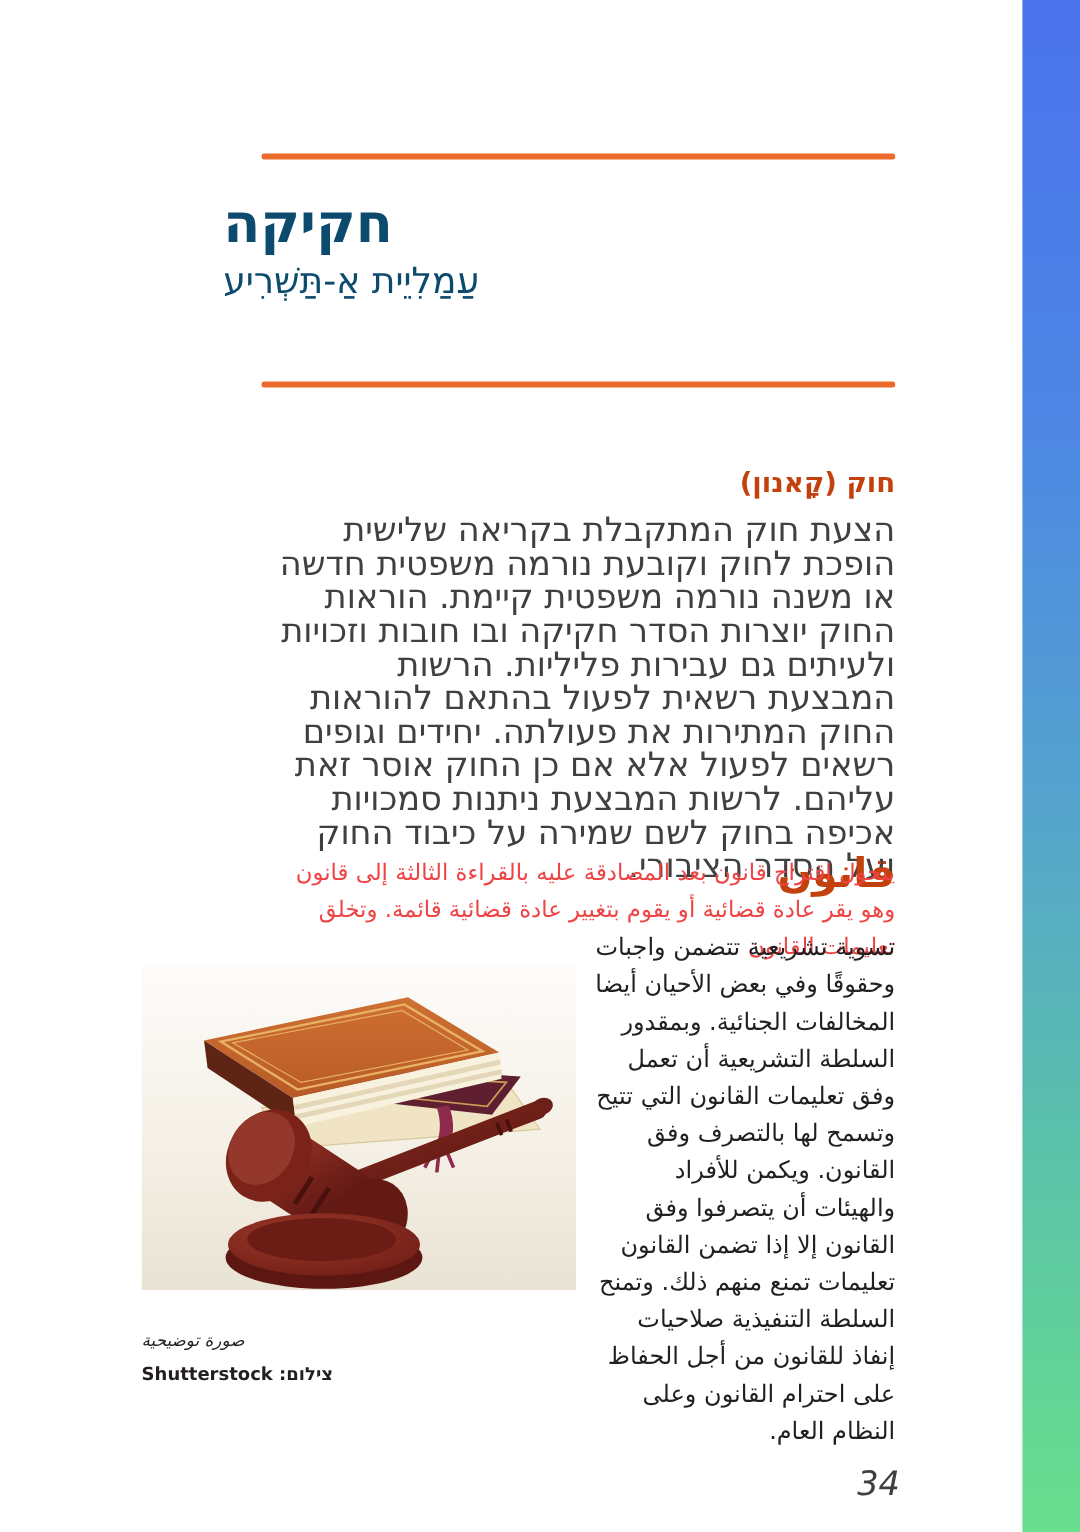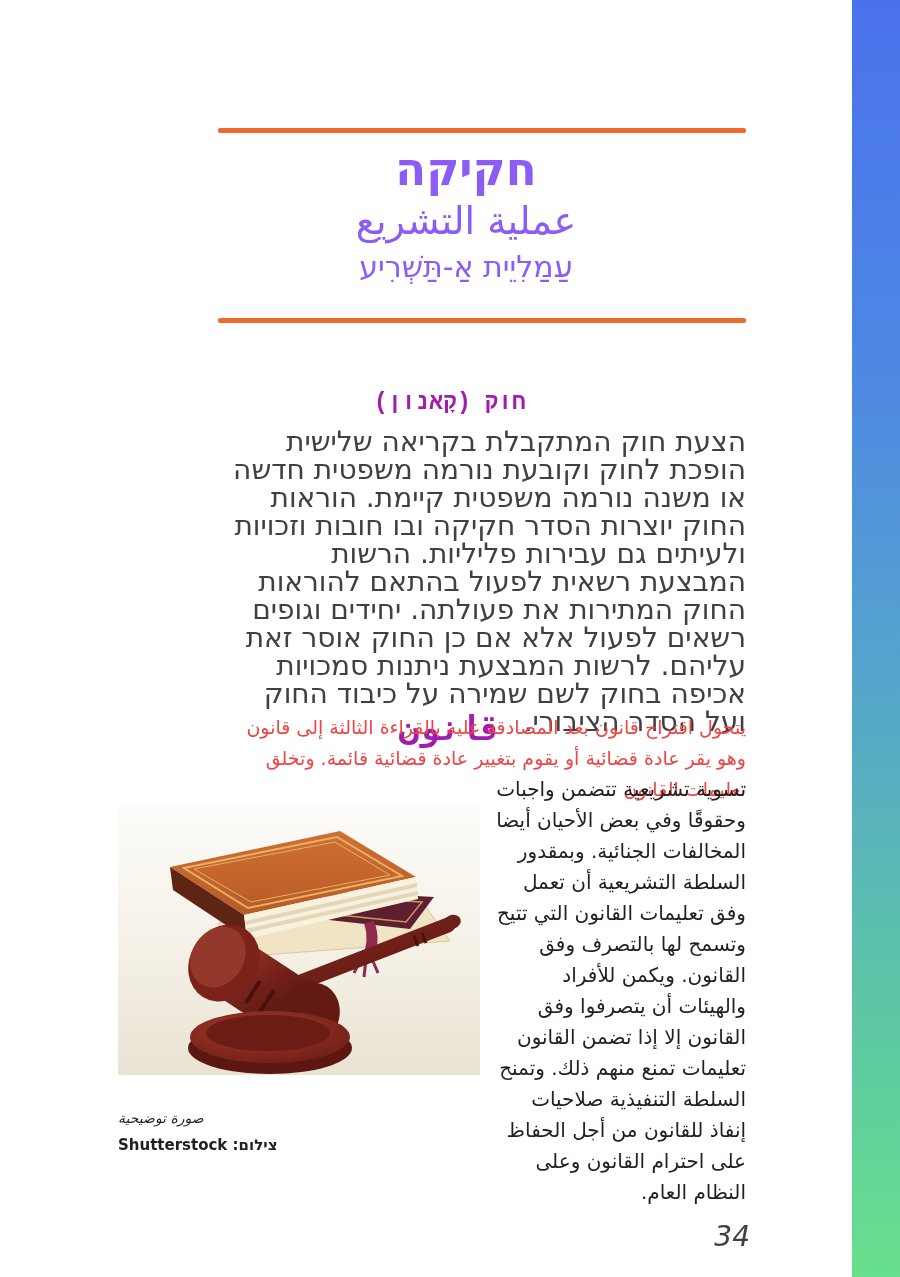--- a/index.html
+++ b/index.html
@@ -14,30 +14,30 @@
     position:absolute;top:0;right:0;width:48px;height:1277px;
     background:linear-gradient(180deg,#4a72ec 0%,#4d87e4 28%,#55a3ce 52%,#5bc3a8 76%,#68df8c 100%);
   }
   .rule{
     position:absolute;left:218px;width:528px;height:5px;
     background:#ed6a2d;border-radius:2px;
   }
   .rule-top{top:128px;}
   .rule-bottom{top:318px;}
   .title-block{
-    position:absolute;top:143px;right:154px;width:560px;
-    text-align:center;direction:rtl;color:#8b5cf6;
+    position:absolute;top:160px;right:154px;width:560px;
+    text-align:left;direction:rtl;color:#0c4a6e;
   }
   .title-he{font-size:45px;font-weight:600;line-height:1.2;}
   .title-ar{font-size:38px;font-weight:500;line-height:1.3;}
   .title-translit{font-size:30px;font-weight:500;line-height:1.4;}
   .section-heading{
     position:absolute;right:154px;width:592px;
-    text-align:center;direction:rtl;
-    color:#a21caf;font-weight:bold;font-family:Liberation Mono, monospace;
+    text-align:right;direction:rtl;
+    color:#c2410c;font-weight:bold;
   }
   .heading-he{top:390px;font-size:23px;}
   .heading-ar{top:708px;font-size:34px;}
   .body-he{
     position:absolute;top:428px;left:218px;width:528px;
     direction:rtl;
     font-size:28px;line-height:28px;color:#404040;
   }
   .body-ar-intro{
     position:absolute;top:712px;left:218px;width:528px;
@@ -69,21 +69,20 @@
 <body>
 
 <div class="page">
 
   <div class="gradient-bar"></div>
 
   <div class="rule rule-top"></div>
 
   <div class="title-block">
     <div class="title-he">חקיקה</div>
-    <div class="title-ar">عملية التشريع</div>
     <div class="title-translit">עַמַלִיֵית אַ-תַּשְׁרִיע</div>
   </div>
 
   <div class="rule rule-bottom"></div>
 
   <div class="section-heading heading-he">חוק (קָאנון)</div>
 
   <div class="body-he">הצעת חוק המתקבלת בקריאה שלישית הופכת לחוק וקובעת נורמה משפטית חדשה או משנה נורמה משפטית קיימת. הוראות החוק יוצרות הסדר חקיקה ובו חובות וזכויות ולעיתים גם עבירות פליליות. הרשות המבצעת רשאית לפעול בהתאם להוראות החוק המתירות את פעולתה. יחידים וגופים רשאים לפעול אלא אם כן החוק אוסר זאת עליהם. לרשות המבצעת ניתנות סמכויות אכיפה בחוק לשם שמירה על כיבוד החוק ועל הסדר הציבורי.</div>
 
   <div class="section-heading heading-ar">قانون</div>

